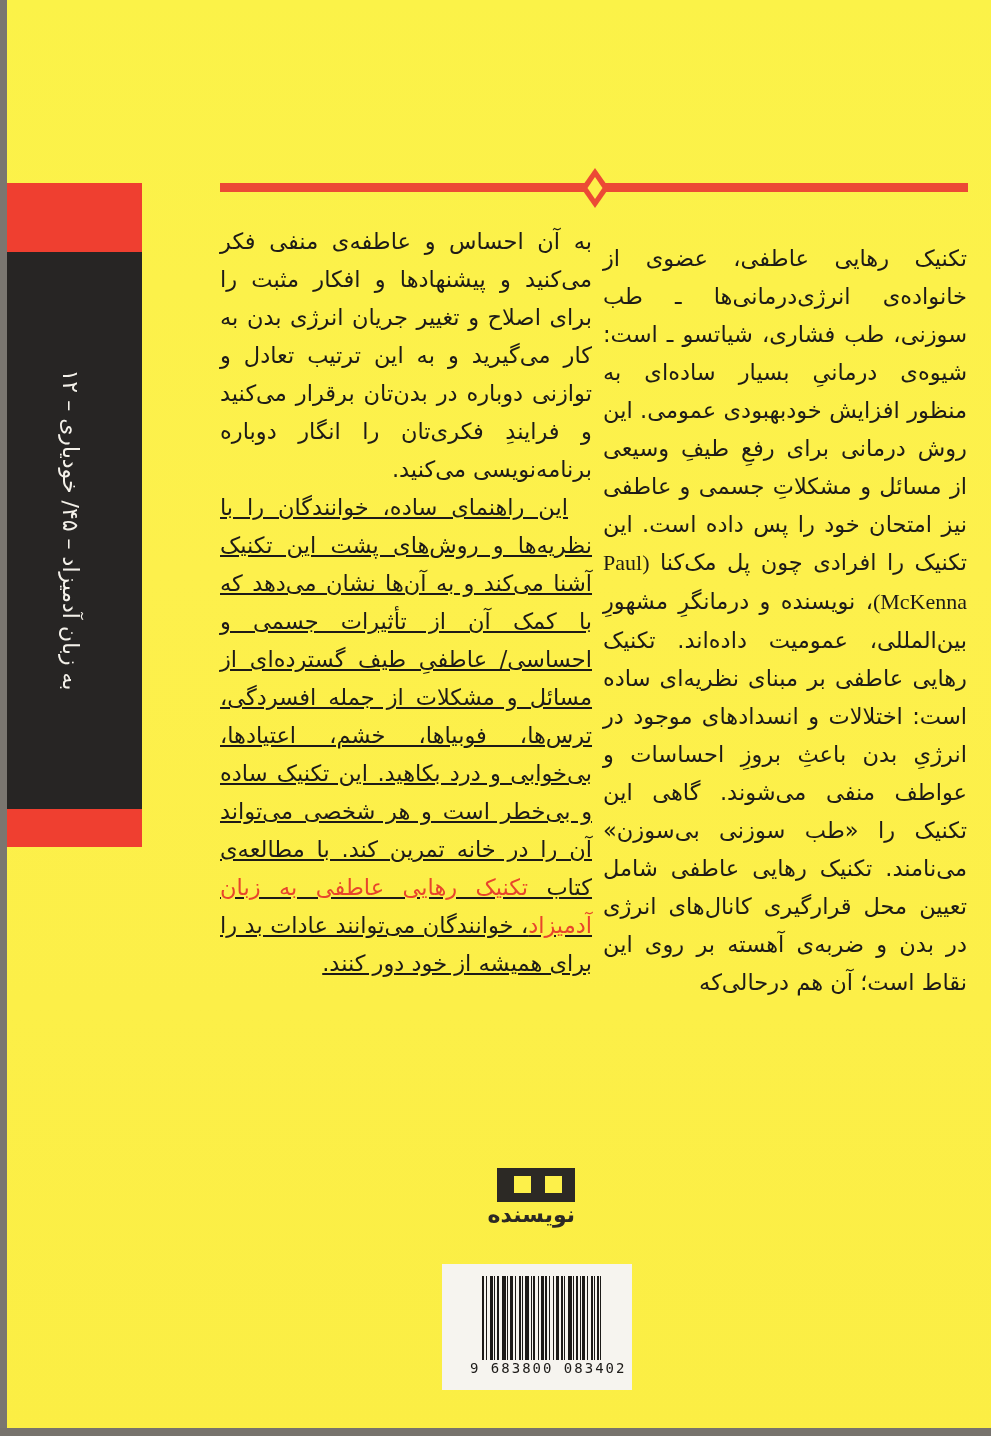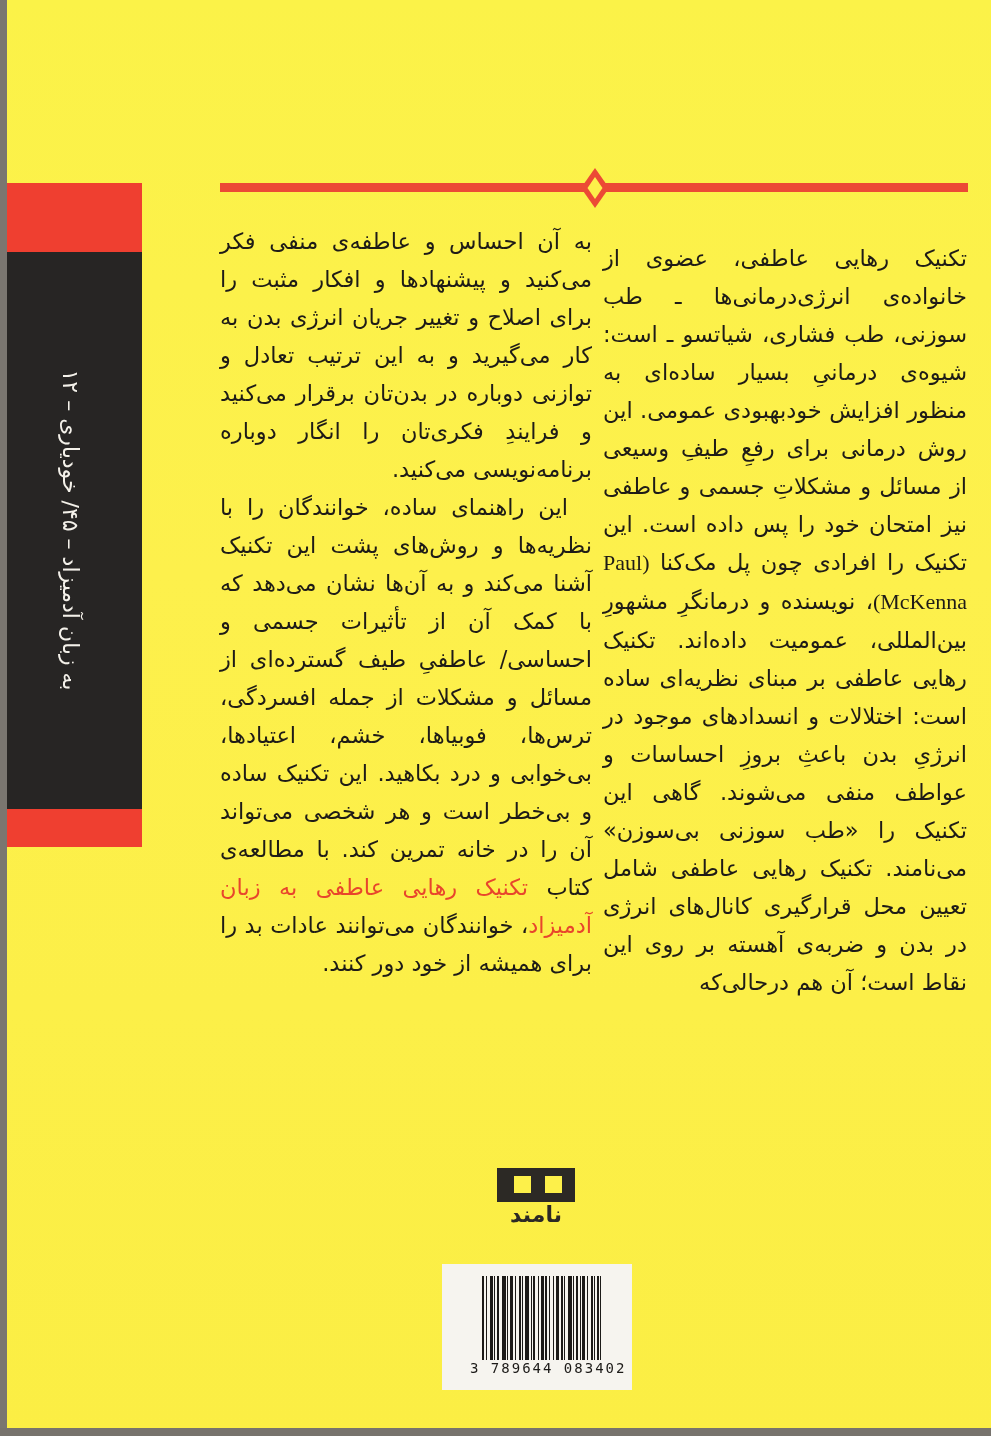--- a/index.html
+++ b/index.html
@@ -95,20 +95,21 @@
     .col-left {
       left: 220px;
       top: 222px;
       width: 372px;
     }
     .col p {
       margin: 0;
     }
     .col p.indent {
       text-indent: 24px;
+      text-decoration: underline;
     }
     .highlight {
       color: #e8452c;
     }
     .en {
       font-family: "Liberation Serif", serif;
       font-size: 22px;
     }
     
     .logo {
@@ -201,21 +202,21 @@
 
 <div class="col col-left">
   <p>به آن احساس و عاطفه‌ی منفی فکر می‌کنید و پیشنهادها و افکار مثبت را برای اصلاح و تغییر جریان انرژی بدن به کار می‌گیرید و به این ترتیب تعادل و توازنی دوباره در بدن‌تان برقرار می‌کنید و فرایندِ فکری‌تان را انگار دوباره برنامه‌نویسی می‌کنید.</p>
   <p class="indent"><span>این راهنمای ساده، خوانندگان را با نظریه‌ها و روش‌های پشت این تکنیک آشنا می‌کند و به آن‌ها نشان می‌دهد که با کمک آن از تأثیرات جسمی و احساسی/ عاطفیِ طیف گسترده‌ای از مسائل و مشکلات از جمله افسردگی، ترس‌ها، فوبیاها، خشم، اعتیادها، بی‌خوابی و درد بکاهید. این تکنیک ساده و بی‌خطر است و هر شخصی می‌تواند آن را در خانه تمرین کند. با مطالعه‌ی کتاب </span><span class="highlight">تکنیک رهایی عاطفی به زبان آدمیزاد</span><span>، خوانندگان می‌توانند عادات بد را برای همیشه از خود دور کنند.</span></p>
 </div>
 
 <div class="logo">
   <div class="logo-sq a"></div>
   <div class="logo-sq b"></div>
 </div>
-<div class="publisher">نامند</div>
+<div class="publisher">نویسنده</div>
 
 <div class="barcode-box">
   <div class="barcode-bars">
     <span style="width:2px;margin-right:2px"></span>
     <span style="width:1px;margin-right:3px"></span>
     <span style="width:3px;margin-right:1px"></span>
     <span style="width:1px;margin-right:2px"></span>
     <span style="width:2px;margin-right:3px"></span>
     <span style="width:4px;margin-right:1px"></span>
     <span style="width:1px;margin-right:2px"></span>
@@ -238,14 +239,14 @@
     <span style="width:1px;margin-right:2px"></span>
     <span style="width:2px;margin-right:2px"></span>
     <span style="width:1px;margin-right:1px"></span>
     <span style="width:3px;margin-right:2px"></span>
     <span style="width:1px;margin-right:3px"></span>
     <span style="width:2px;margin-right:1px"></span>
     <span style="width:1px;margin-right:2px"></span>
     <span style="width:2px;margin-right:1px"></span>
     <span style="width:1px;margin-right:0"></span>
   </div>
-  <div class="barcode-number">3 789644 083402</div>
+  <div class="barcode-number">9 683800 083402</div>
 </div>
 
 </body></html>

